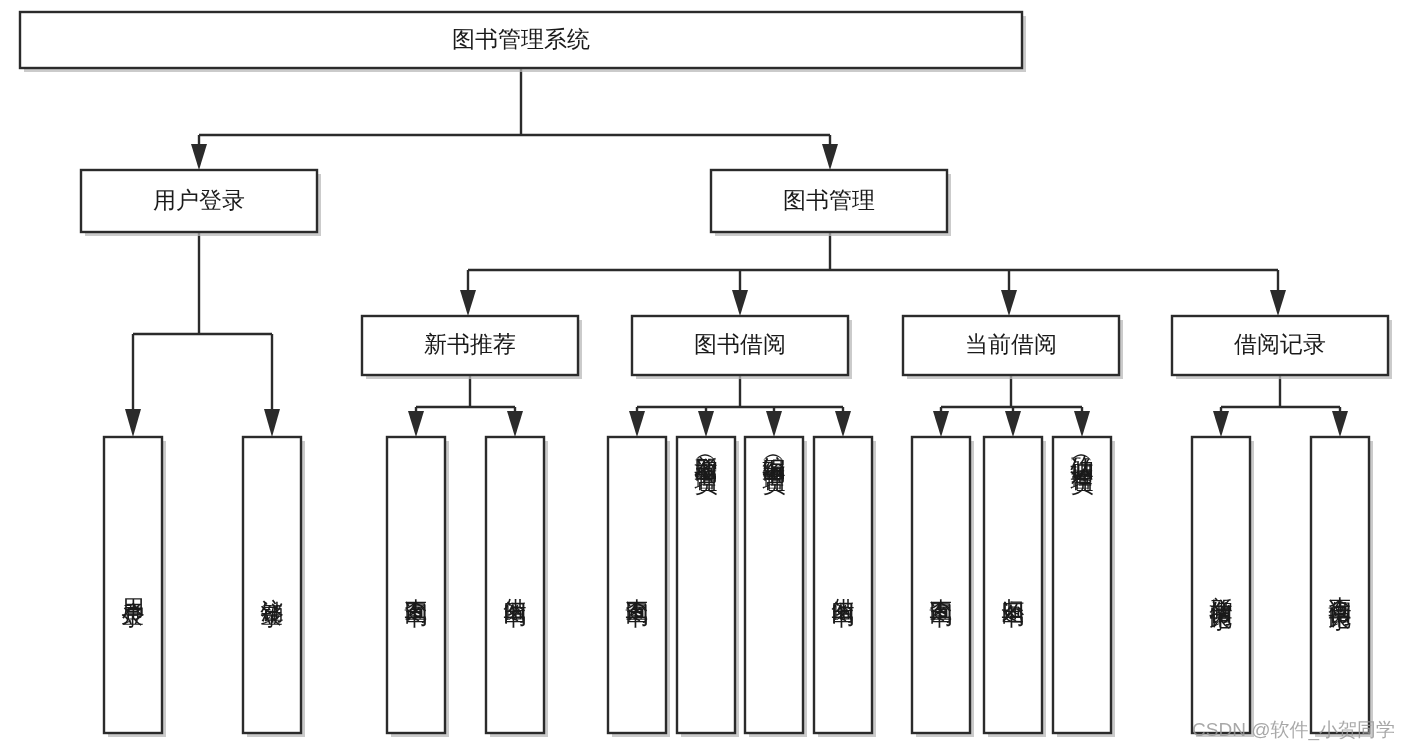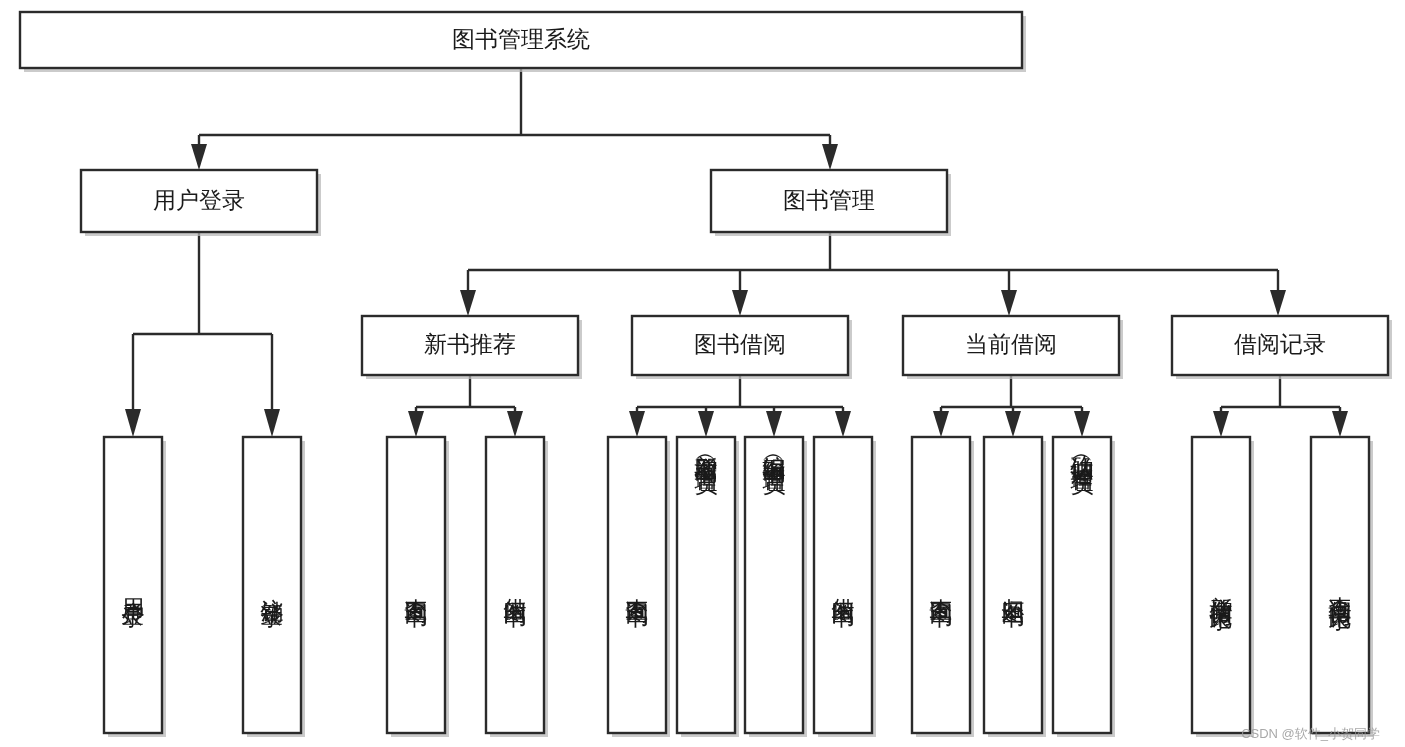--- a/index.html
+++ b/index.html
@@ -67,24 +67,24 @@
     text-orientation: upright;
     font-family: "Liberation Sans", "DejaVu Sans", sans-serif;
     font-size: 23px;
     line-height: 1.08;
     color: #1a1a1a;
     letter-spacing: 2.5px;
     white-space: nowrap;
   }
   .watermark {
     position: absolute;
-    right: 25px;
+    right: 10px;
     bottom: 4px;
     font-family: "Liberation Sans", "DejaVu Sans", sans-serif;
-    font-size: 13px;
+    font-size: 19px;
     color: #9a9a9a;
     opacity: 0.85;
     white-space: nowrap;
     pointer-events: none;
   }
 </style>
 </head>
 <body>
 
 <div id="diagram-root">

